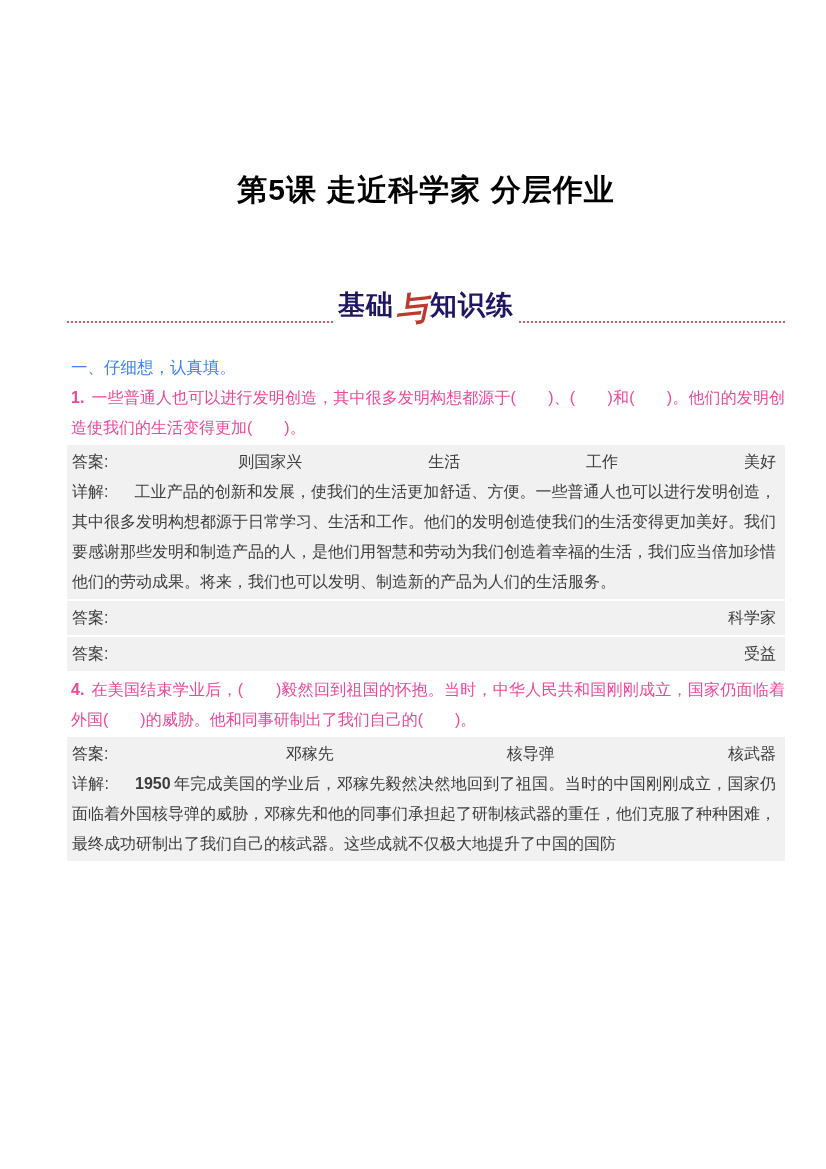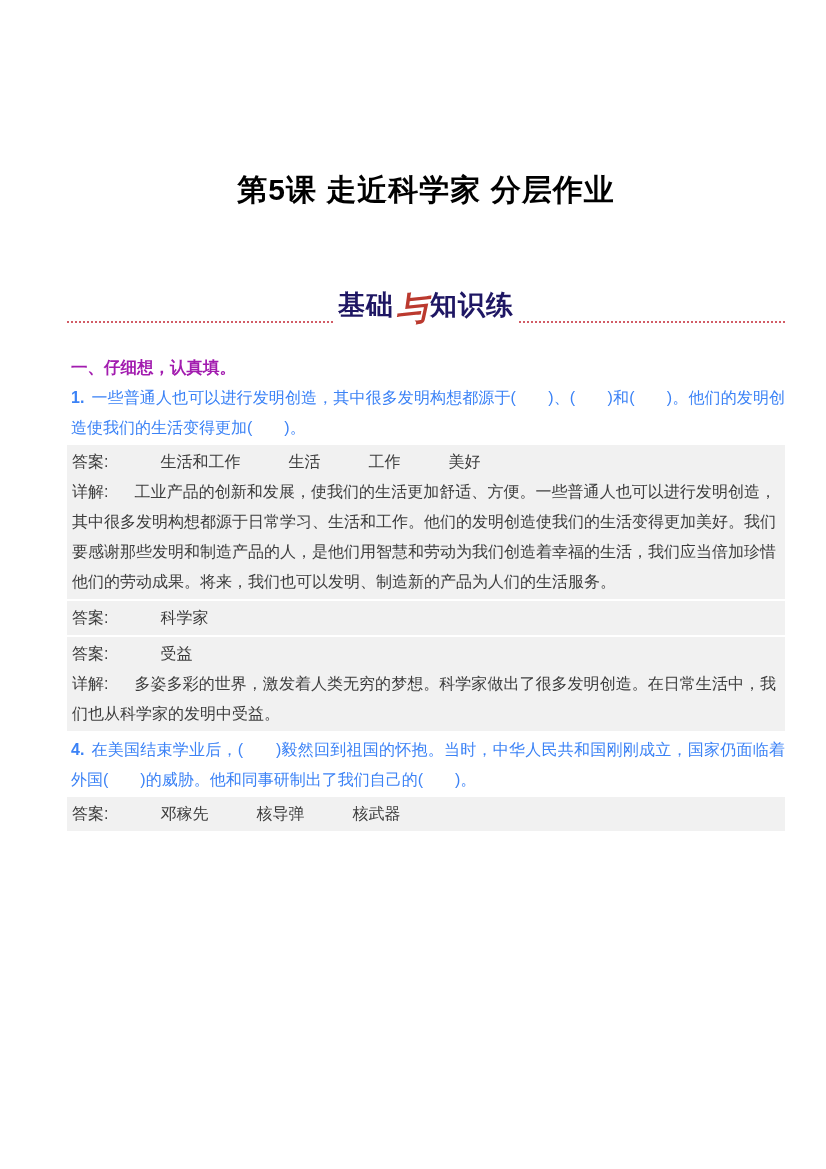--- a/index.html
+++ b/index.html
@@ -56,43 +56,43 @@
     display:inline-block;
     margin:0 1px;
     transform:translateY(3px) rotate(-6deg);
   }
   
   .heading {
     margin:32px 0 0;
     padding-left:4px;
     font-size:16.5px;
     line-height:24px;
-    font-weight:bold;
-    color:#a21caf;
+    font-weight:normal;
+    color:#3b82f6;
   }
   
   .q {
     margin:4px 0 2px;
     padding-left:4px;
     font-size:16px;
     line-height:30px;
     text-align:justify;
-    color:#3b82f6;
+    color:#ec4899;
   }
   .qnum { font-weight:bold; margin-right:7px; }
   
   .ans-block {
     background:#f1f1f1;
     margin:2px 0;
     padding:2px 9px 2px 5px;
     font-size:16px;
     line-height:30px;
     color:#3c3c3c;
   }
-  .ans-row { display:flex; gap:48px; }
+  .ans-row { display:flex; gap:48px;justify-content:space-between; }
   .ans-row .lbl { margin-right:4px; }
   .detail { margin:0; text-align:justify; }
   .detail .lbl { margin-right:26px; }
   .year { font-weight:bold; margin-right:3px; }
 </style>
 </head>
 <body>
 
 <div class="page">
 
@@ -109,21 +109,21 @@
   </div>
 
   <h2 class="heading">一、仔细想，认真填。</h2>
 
   <p class="q">
     <b class="qnum">1.</b><span>一些普通人也可以进行发明创造，其中很多发明构想都源于(　　)、(　　)和(　　)。他们的发明创造使我们的生活变得更加(　　)。</span>
   </p>
   <div class="ans-block">
     <div class="ans-row">
       <span class="lbl">答案:</span>
-      <span class="ans-item">生活和工作</span>
+      <span class="ans-item">则国家兴</span>
       <span class="ans-item">生活</span>
       <span class="ans-item">工作</span>
       <span class="ans-item">美好</span>
     </div>
     <p class="detail">
       <span class="lbl">详解:</span><span>工业产品的创新和发展，使我们的生活更加舒适、方便。一些普通人也可以进行发明创造，其中很多发明构想都源于日常学习、生活和工作。他们的发明创造使我们的生活变得更加美好。我们要感谢那些发明和制造产品的人，是他们用智慧和劳动为我们创造着幸福的生活，我们应当倍加珍惜他们的劳动成果。将来，我们也可以发明、制造新的产品为人们的生活服务。</span>
     </p>
   </div>
 
   <div class="ans-block">
@@ -131,30 +131,30 @@
       <span class="lbl">答案:</span>
       <span class="ans-item">科学家</span>
     </div>
   </div>
 
   <div class="ans-block">
     <div class="ans-row">
       <span class="lbl">答案:</span>
       <span class="ans-item">受益</span>
     </div>
-    <p class="detail">
-      <span class="lbl">详解:</span><span>多姿多彩的世界，激发着人类无穷的梦想。科学家做出了很多发明创造。在日常生活中，我们也从科学家的发明中受益。</span>
-    </p>
   </div>
 
   <p class="q">
     <b class="qnum">4.</b><span>在美国结束学业后，(　　)毅然回到祖国的怀抱。当时，中华人民共和国刚刚成立，国家仍面临着外国(　　)的威胁。他和同事研制出了我们自己的(　　)。</span>
   </p>
   <div class="ans-block">
     <div class="ans-row">
       <span class="lbl">答案:</span>
       <span class="ans-item">邓稼先</span>
       <span class="ans-item">核导弹</span>
       <span class="ans-item">核武器</span>
     </div>
+    <p class="detail">
+      <span class="lbl">详解:</span><span class="year">1950</span><span>年完成美国的学业后，邓稼先毅然决然地回到了祖国。当时的中国刚刚成立，国家仍面临着外国核导弹的威胁，邓稼先和他的同事们承担起了研制核武器的重任，他们克服了种种困难，最终成功研制出了我们自己的核武器。这些成就不仅极大地提升了中国的国防</span>
+    </p>
   </div>
 
 </div>
 
 </body></html>

